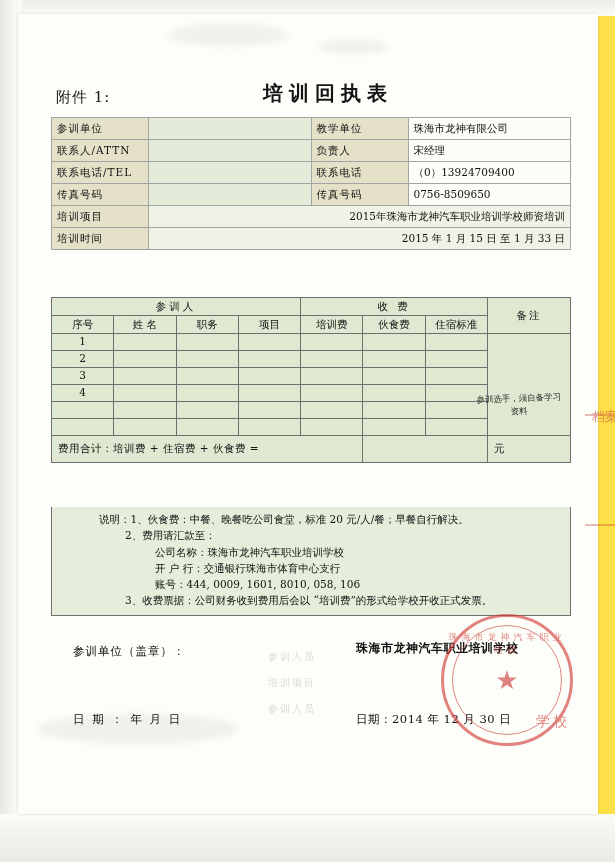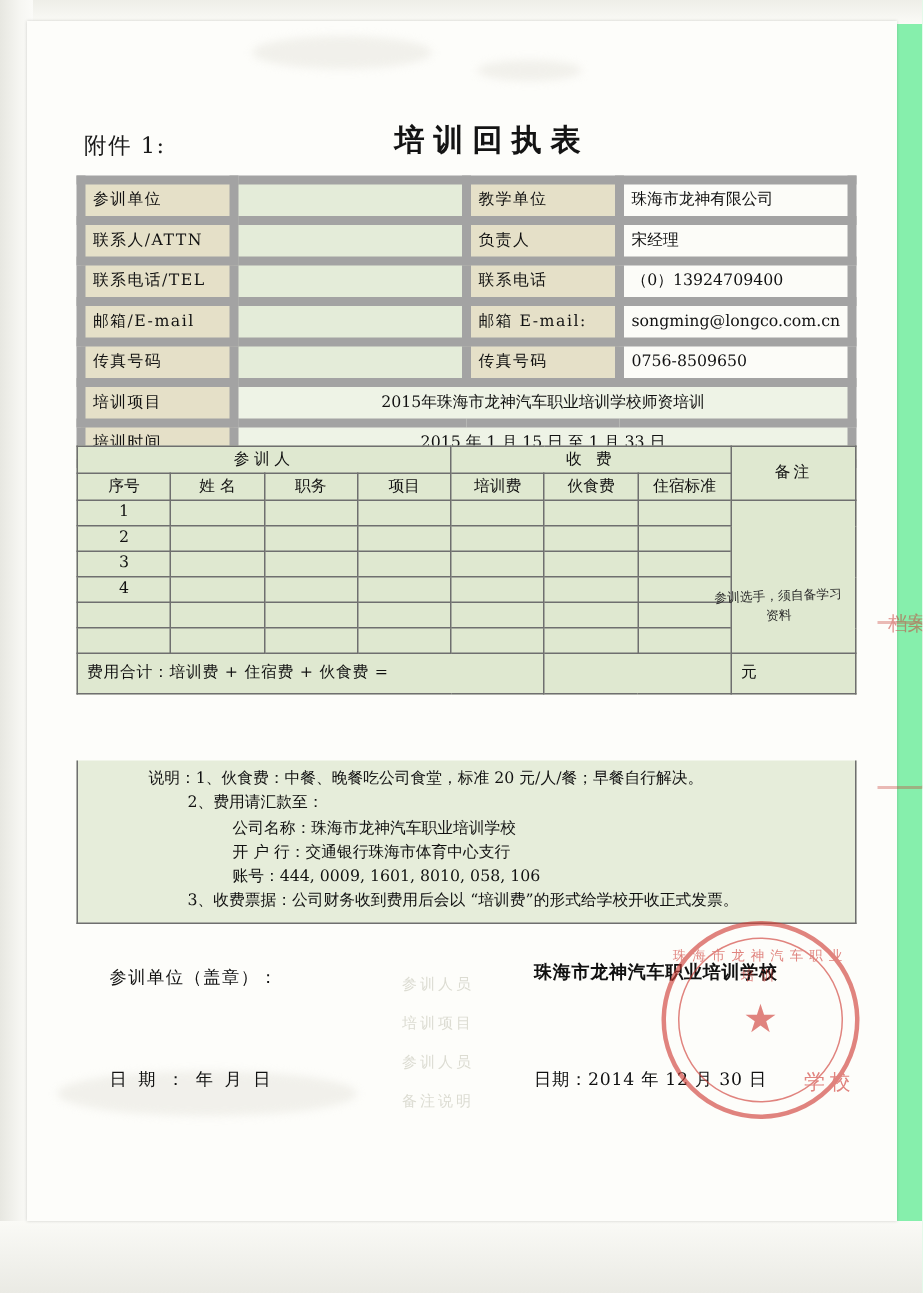--- a/index.html
+++ b/index.html
@@ -8,21 +8,21 @@
     background: #ffffff;
   }
   body {
     font-family: "DejaVu Sans", sans-serif;
   }
   .page {
     position: relative;
     width: 615px;
     height: 862px;
     overflow: hidden;
-    background: #86efac;
+    background: #fde047;
   }
   
   .paper {
     position: absolute;
     left: 18px;
     top: 14px;
     width: 580px;
     height: 800px;
     background: #fdfdfa;
     box-shadow: 0 0 2px rgba(0,0,0,0.18);
@@ -84,35 +84,35 @@
     left: 33px;
     top: 103px;
     width: 520px;
     border-collapse: collapse;
     font-family: "DejaVu Serif", serif;
     font-size: 10.5px;
     color: #111;
     table-layout: fixed;
   }
   .tbl td {
-    border: 6px solid #a3a3a3;
+    border: 1px solid #a3a3a3;
     height: 21px;
     padding: 0 5px;
     vertical-align: middle;
     line-height: 1.1;
   }
   .lbl {
     background: #e5e0c8;
     width: 86px;
     letter-spacing: 1px;
   }
   .fillgreen { background: #e4ecd9; }
   .fillgreen2 { background: #eef3e6; }
   .val { background: #fcfcf8; }
-  .ctr { text-align: center; }
+  .ctr { text-align: right; }
 
   
   .tbl2 {
     position: absolute;
     left: 33px;
     top: 283px;
     width: 520px;
     border-collapse: collapse;
     font-family: "DejaVu Serif", serif;
     font-size: 10.5px;
@@ -303,26 +303,20 @@
         <td class="lbl">负责人</td>
         <td class="val">宋经理</td>
       </tr>
       <tr>
         <td class="lbl">联系电话/TEL</td>
         <td class="fillgreen"></td>
         <td class="lbl">联系电话</td>
         <td class="val">（0）13924709400</td>
       </tr>
       <tr>
-        <td class="lbl">邮箱/E-mail</td>
-        <td class="fillgreen"></td>
-        <td class="lbl">邮箱 E-mail:</td>
-        <td class="val">songming@longco.com.cn</td>
-      </tr>
-      <tr>
         <td class="lbl">传真号码</td>
         <td class="fillgreen"></td>
         <td class="lbl">传真号码</td>
         <td class="val">0756-8509650</td>
       </tr>
       <tr>
         <td class="lbl">培训项目</td>
         <td class="fillgreen2 ctr" colspan="3">2015年珠海市龙神汽车职业培训学校师资培训</td>
       </tr>
       <tr>
@@ -419,21 +413,20 @@
       <div class="ln indent2">公司名称：珠海市龙神汽车职业培训学校</div>
       <div class="ln indent2">开 户 行：交通银行珠海市体育中心支行</div>
       <div class="ln indent2">账号：444, 0009, 1601, 8010, 058, 106</div>
       <div class="ln indent1">3、收费票据：公司财务收到费用后会以 “培训费”的形式给学校开收正式发票。</div>
     </div>
 
     <div class="ghost">
       <div>参训人员</div>
       <div>培训项目</div>
       <div>参训人员</div>
-      <div>备注说明</div>
     </div>
 
     <div class="footer">
       <div class="f-left">参训单位（盖章）：</div>
       <div class="f-right">珠海市龙神汽车职业培训学校</div>
       <div class="f-left2">日 期 ：   年    月    日</div>
       <div class="f-right2">日期：2014 年 12 月 30 日</div>
     </div>
 
     <div class="stamp-main">

